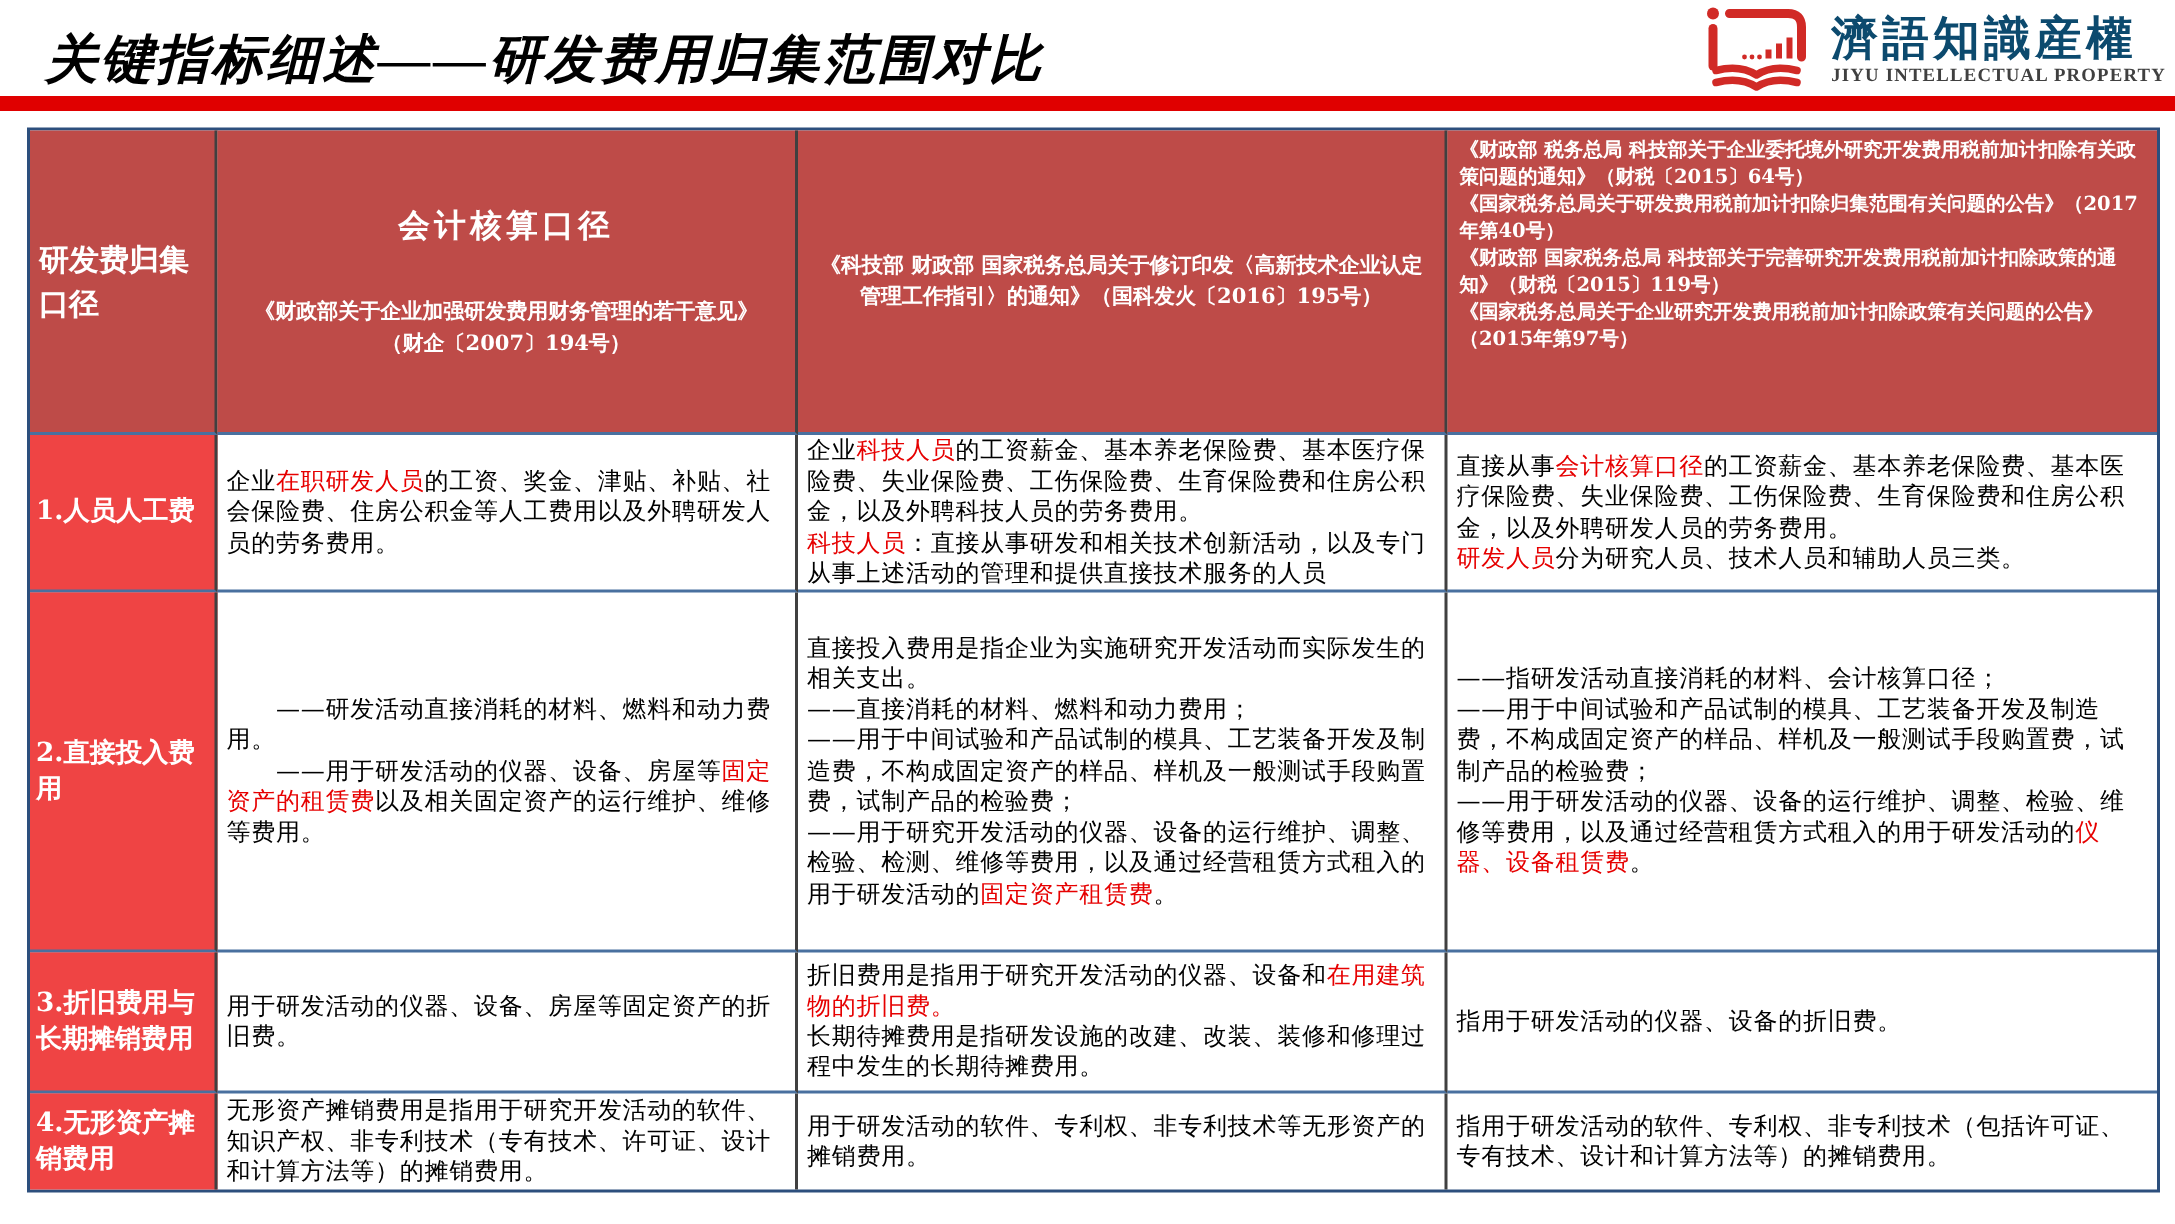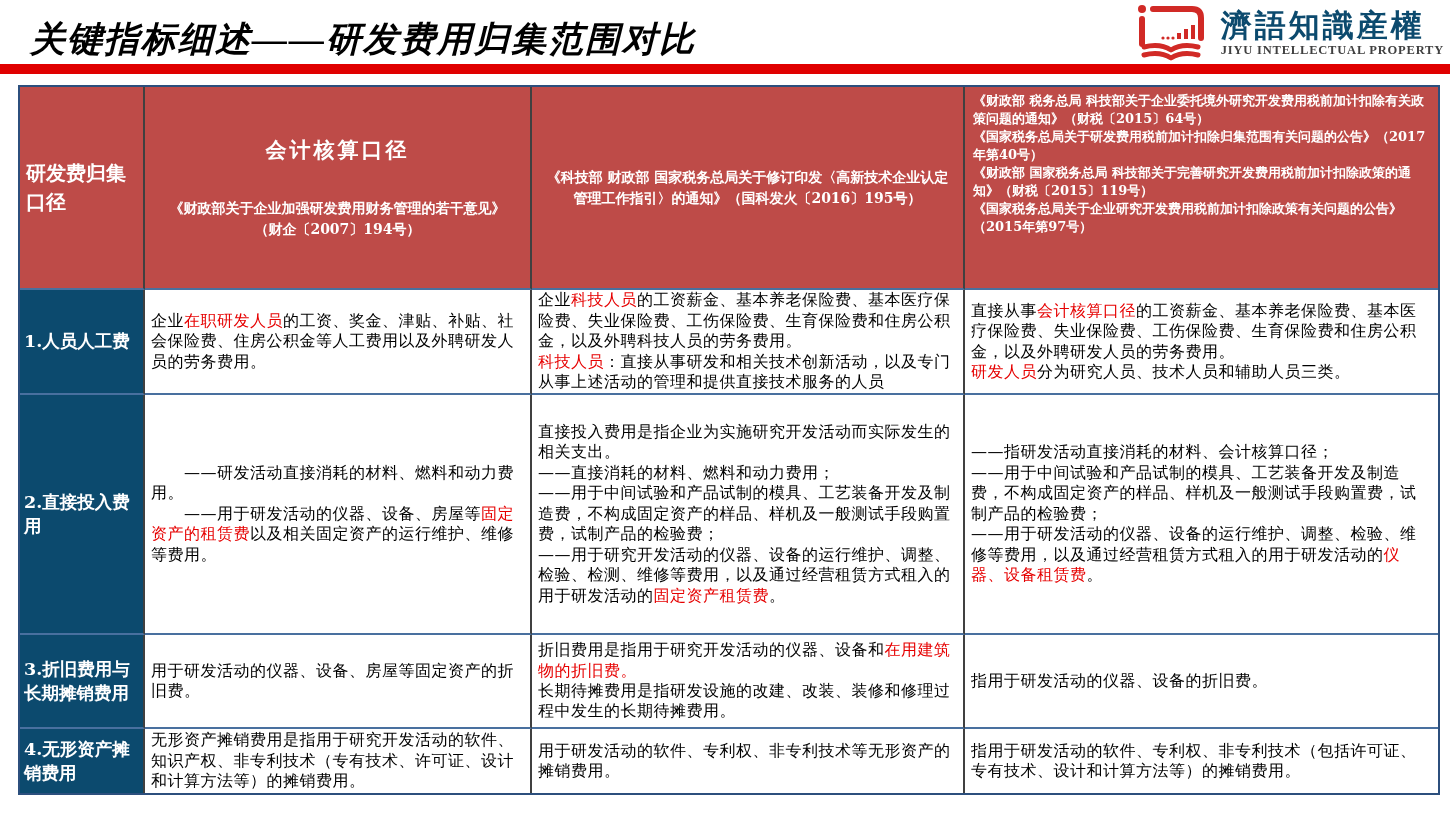--- a/index.html
+++ b/index.html
@@ -29,21 +29,21 @@
   .hcell { background:#be4b48; color:#fff; }
   .corner { display:flex; align-items:center; padding:6px; font-size:20px; font-weight:bold; line-height:1.45; }
   .chead { display:flex; flex-direction:column; align-items:center; justify-content:center;
            text-align:center; padding:8px 14px; gap:34px; }
   .ctitle { font-size:21px; font-weight:bold; letter-spacing:3px; }
   .ccite  { font-size:14px; font-weight:bold; line-height:1.5; }
   .chead.dense { gap:5px; padding:5px 8px; justify-content:flex-start; }
   .chead.dense .ctitle { font-size:19px; letter-spacing:2px; }
   .chead.dense .ccite { text-align:left; font-size:13px; line-height:1.38; }
 
-  .rlabel { background:#0c4a6e; color:#fff; display:flex; align-items:center;
+  .rlabel { background:#ef4444; color:#fff; display:flex; align-items:center;
             padding:4px 2px 4px 4px; font-size:17.5px; font-weight:bold; line-height:1.4; }
 
   .bcell { display:flex; flex-direction:column; justify-content:center;
            padding:1px 6px; font-size:16px; line-height:1.28; letter-spacing:0.5px; }
   .bcell p { margin:0; }
   .red { color:#e60000; }
 </style>
 </head>
 <body>
 

